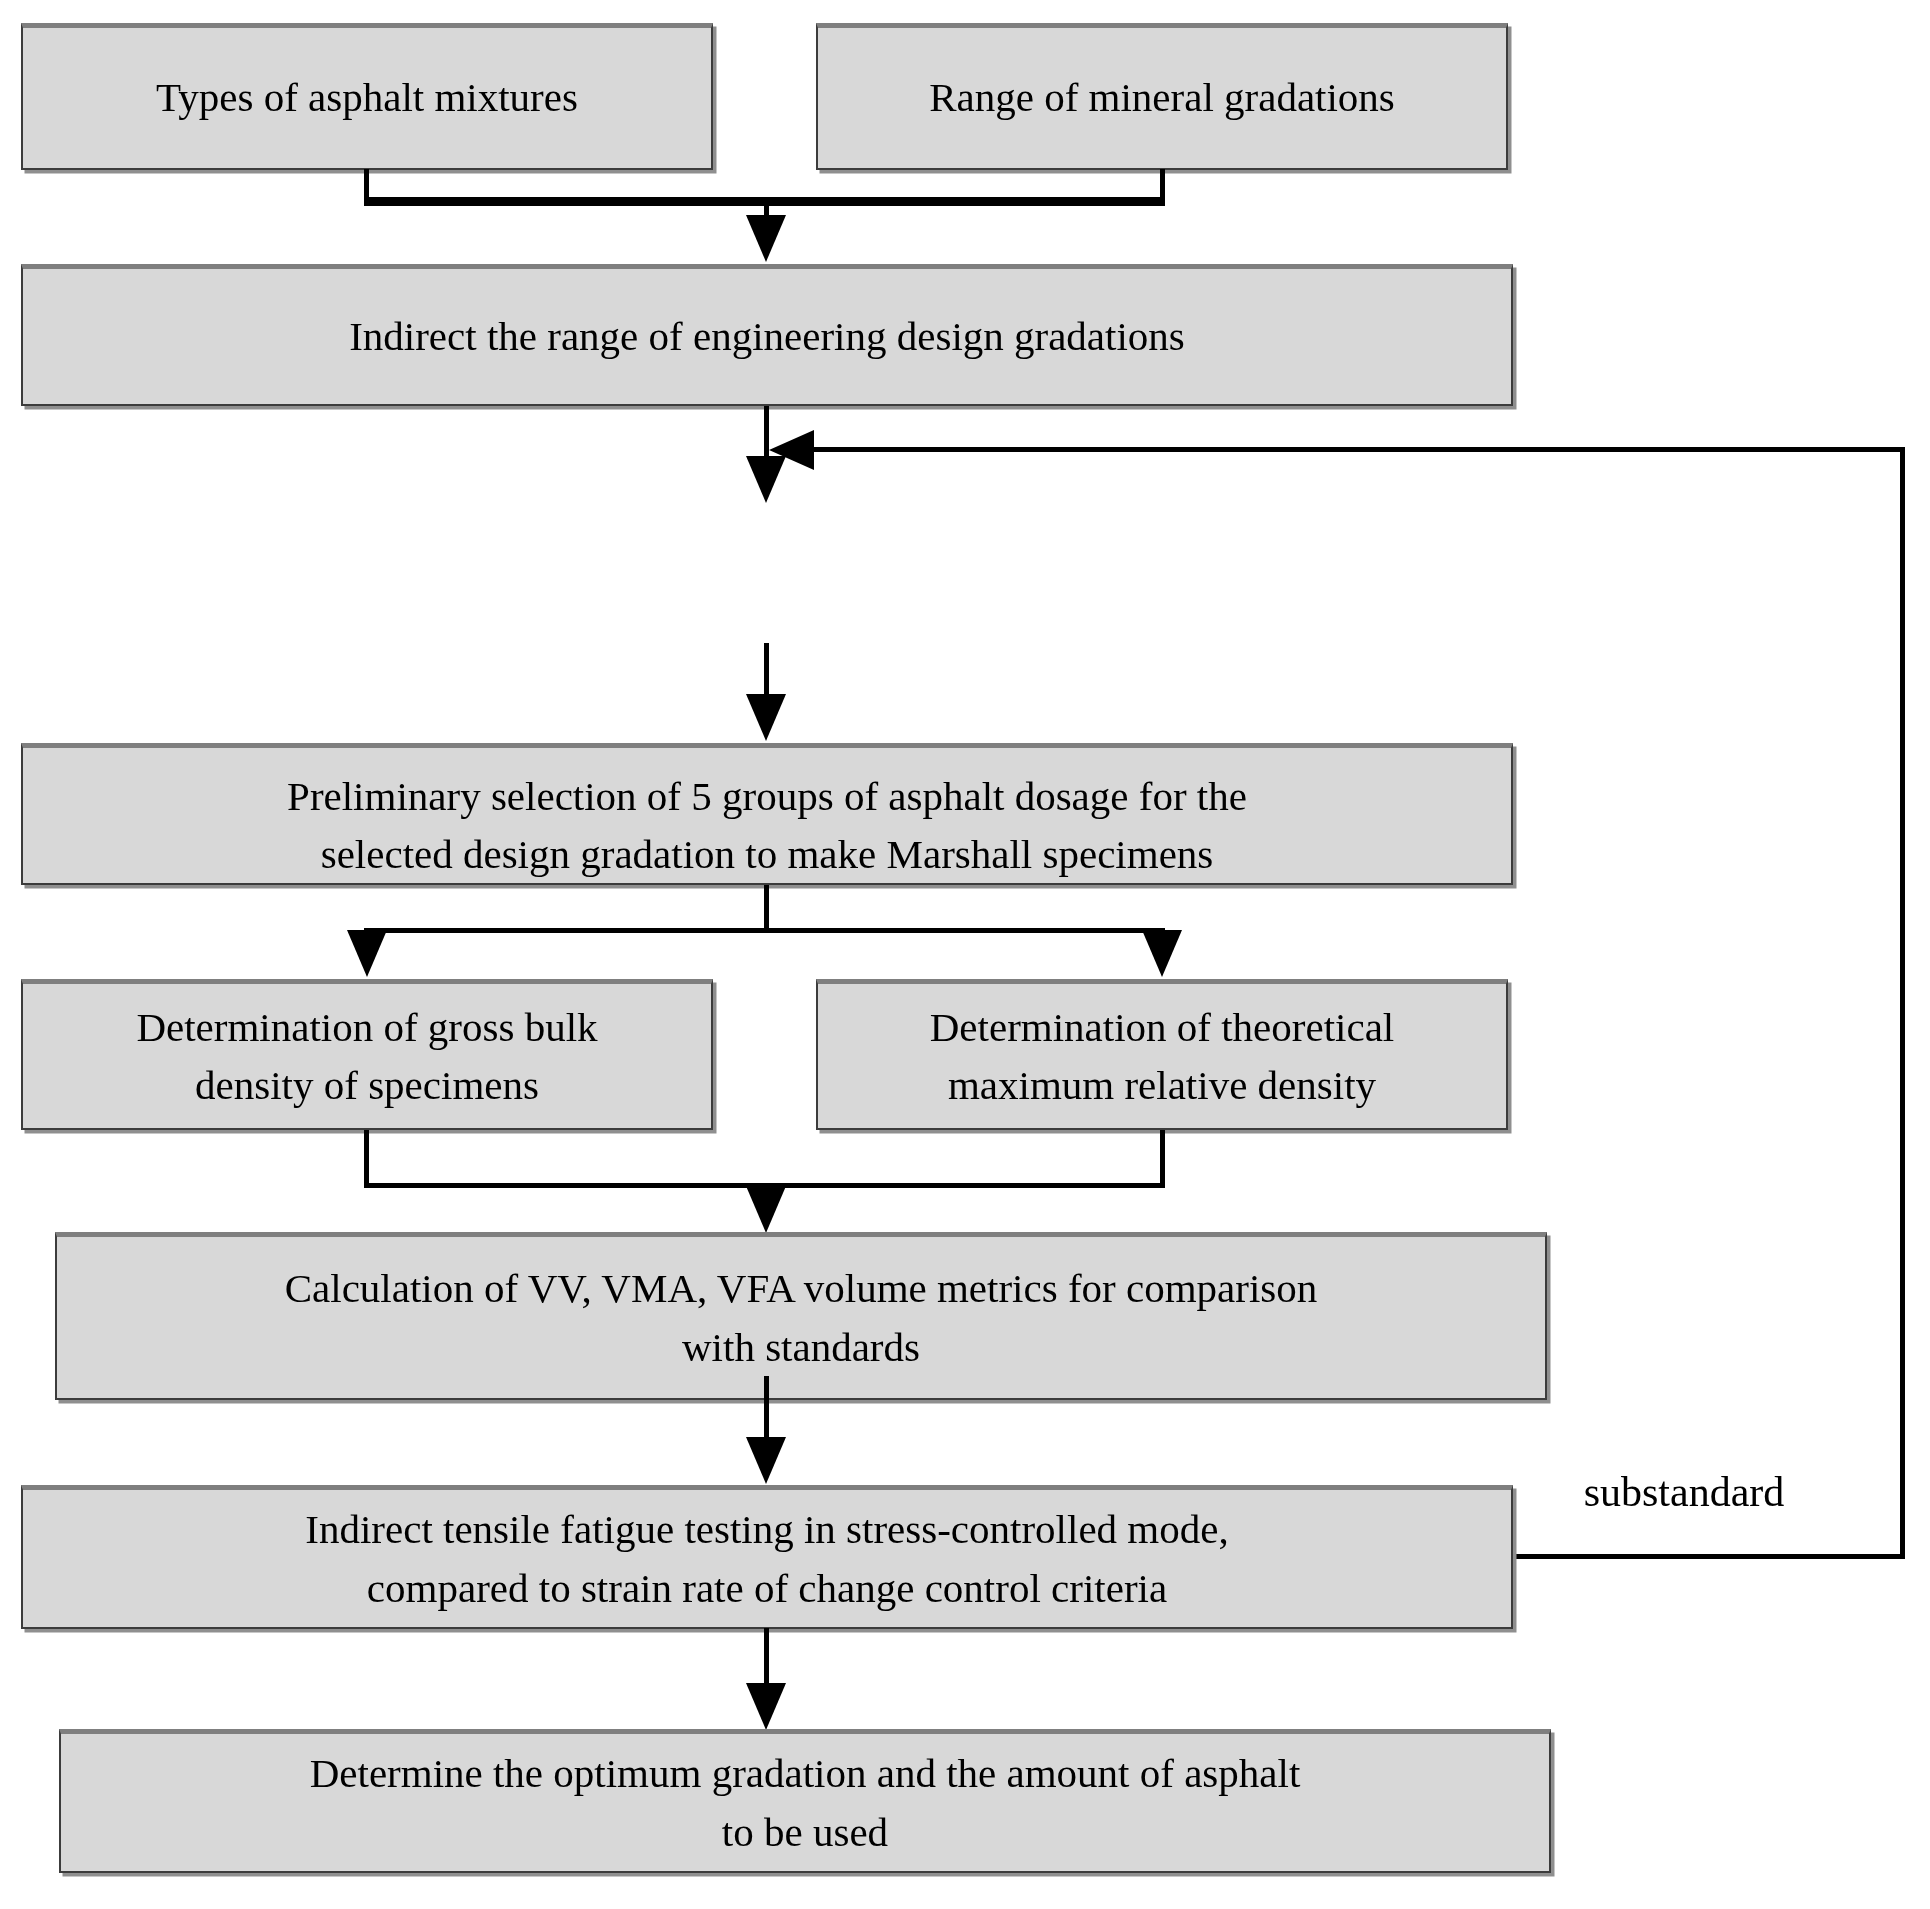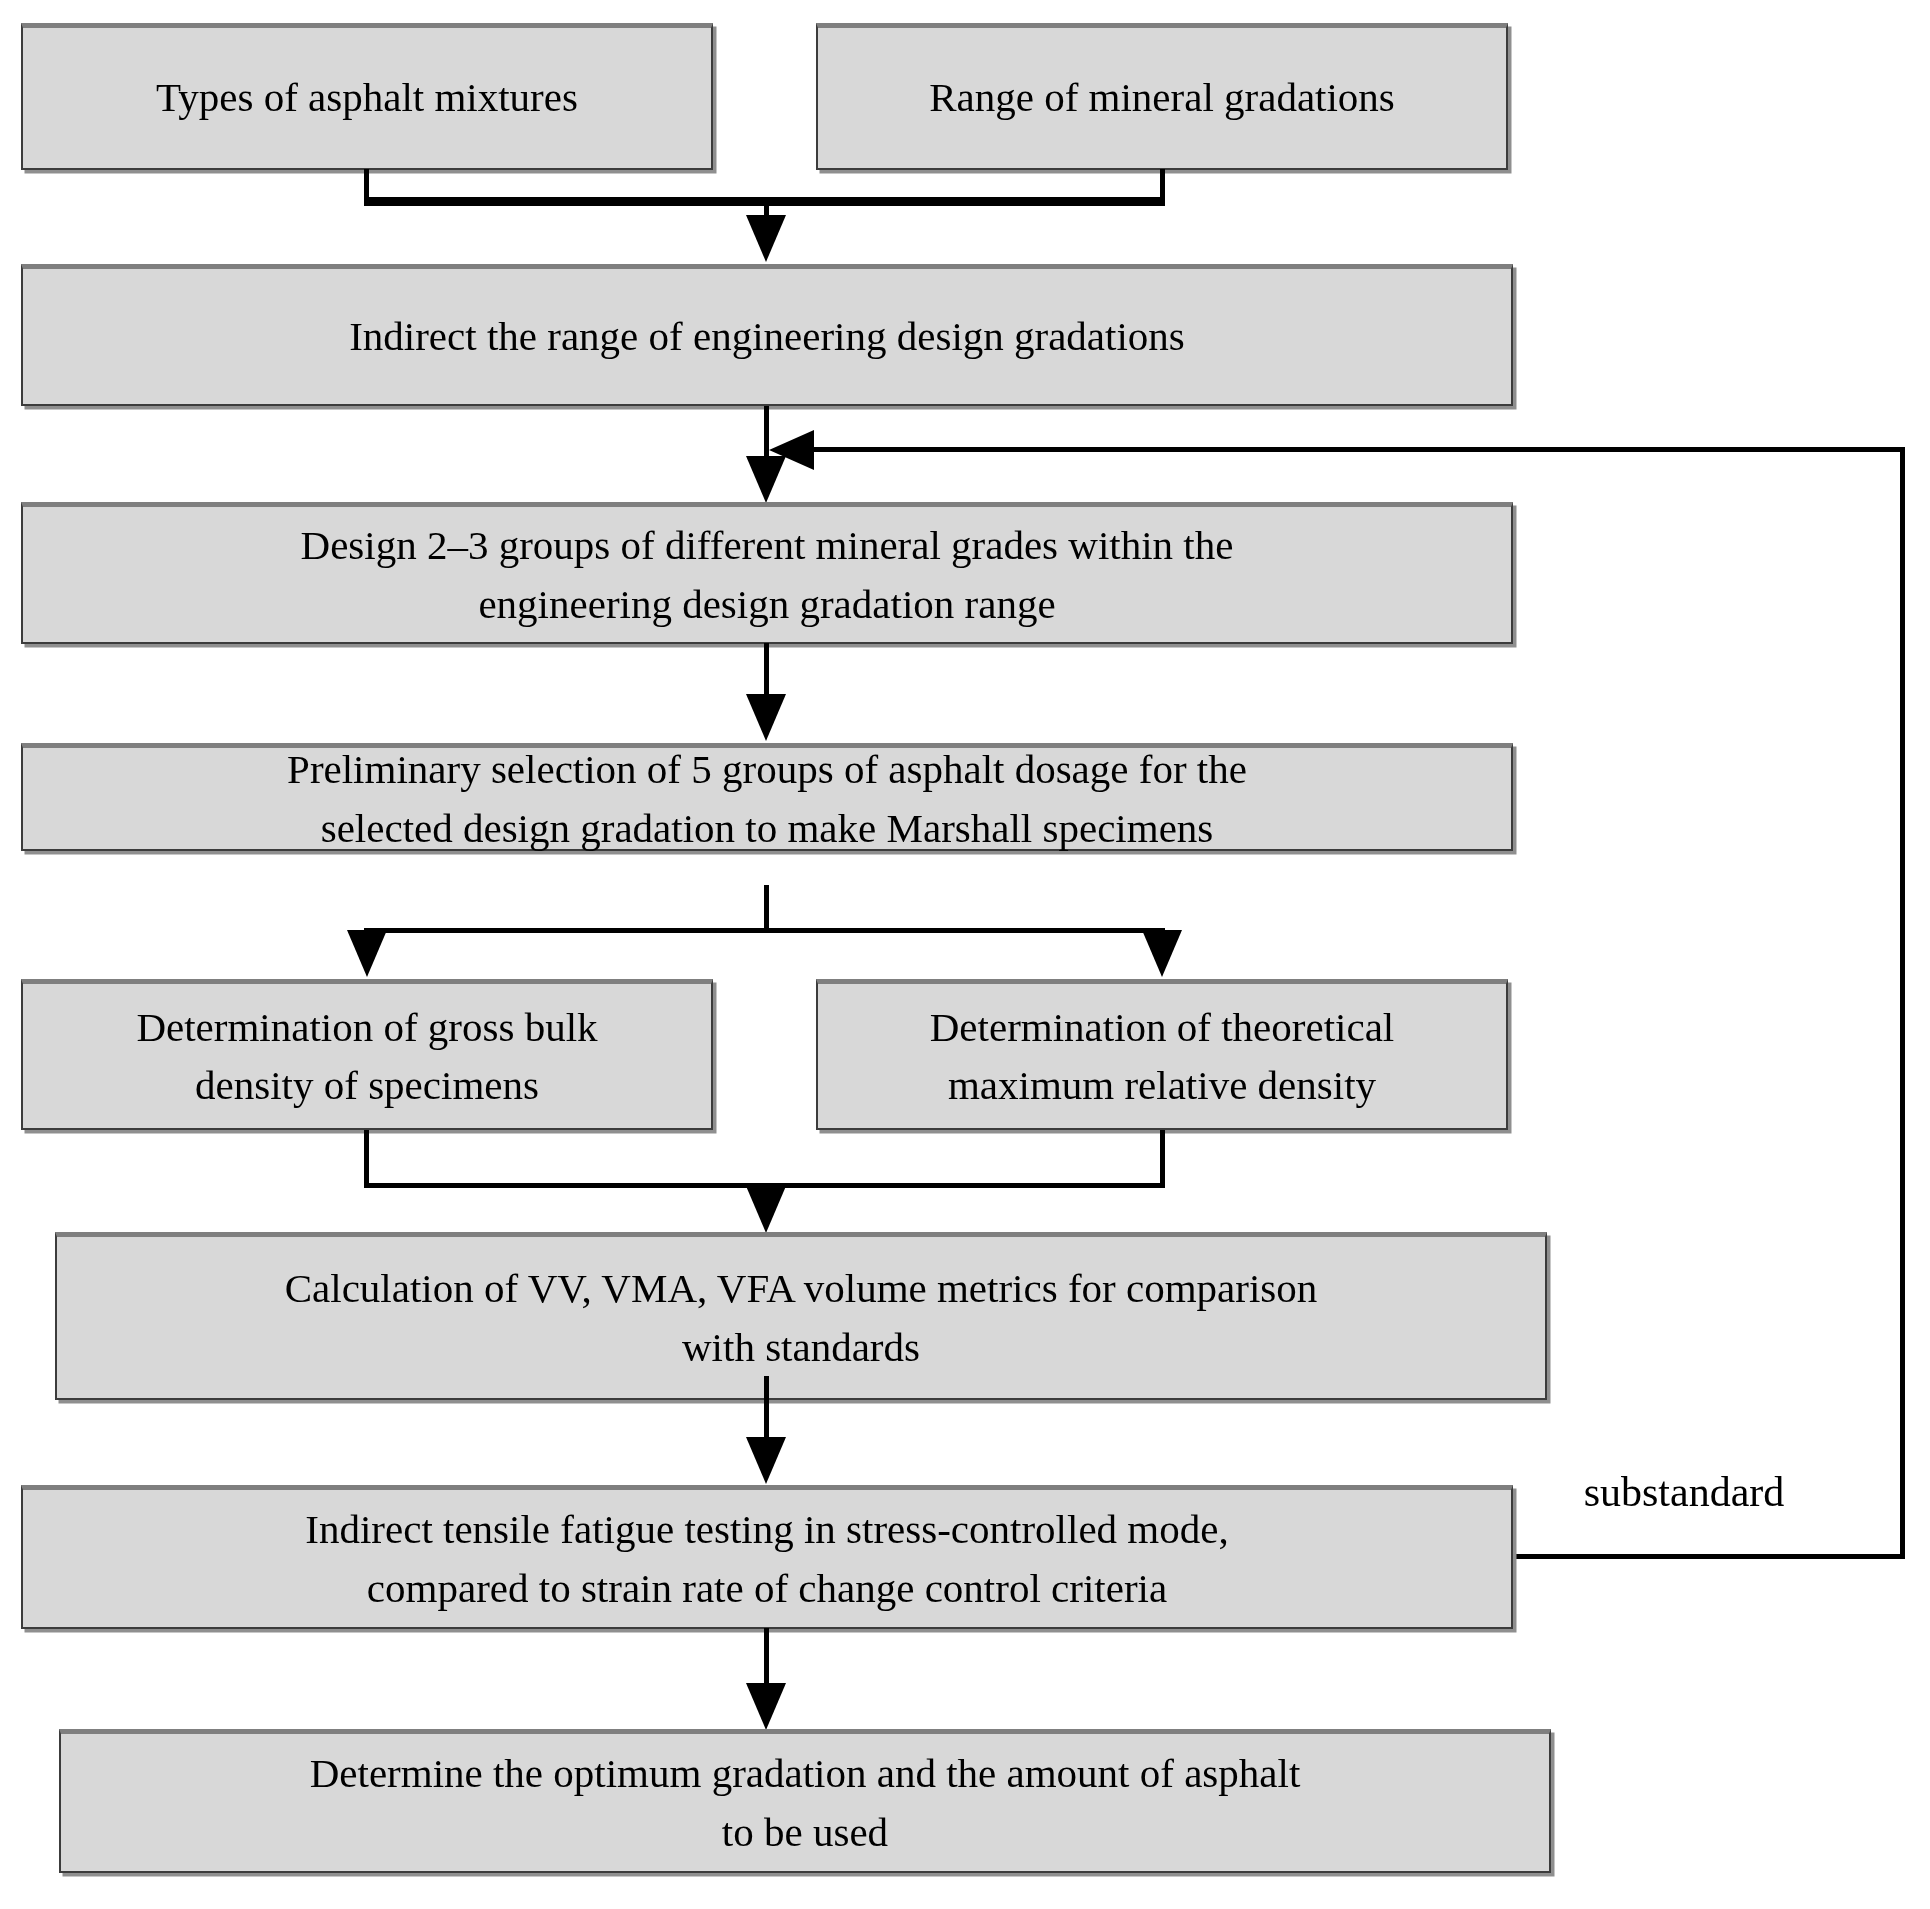--- a/index.html
+++ b/index.html
@@ -75,29 +75,25 @@
     <div class="box-label">Indirect the range of engineering design gradations</div>
   </div>
 
   <div class="ln" style="left:764px;top:406px;width:5.2px;height:52px;"></div>
   <div class="arrow-down" style="left:746px;top:456px;"></div>
   <div class="arrow-left" style="left:769px;top:430px;"></div>
   <div class="ln" style="left:813px;top:447px;width:1092px;height:5.2px;"></div>
   <div class="ln" style="left:1900px;top:447px;width:5.2px;height:1112px;"></div>
   <div class="ln" style="left:1513px;top:1554px;width:392px;height:5.2px;"></div>
 
-  <div class="box" style="left:21px;top:502px;width:1492px;height:142px;">
-    <div class="box-label">Design 2–3 groups of different mineral grades within the
-engineering design gradation range</div>
-  </div>
 
   <div class="ln" style="left:764px;top:643px;width:5.2px;height:52px;"></div>
   <div class="arrow-down" style="left:746px;top:694px;"></div>
 
-  <div class="box" style="left:21px;top:743px;width:1492px;height:108px;">
+  <div class="box" style="left:21px;top:743px;width:1492px;height:142px;align-items:flex-end;">
     <div class="box-label">Preliminary selection of 5 groups of asphalt dosage for the
 selected design gradation to make Marshall specimens</div>
   </div>
 
   <div class="ln" style="left:764px;top:885px;width:5.2px;height:48px;"></div>
   <div class="ln" style="left:364px;top:928px;width:801px;height:5.2px;"></div>
   <div class="arrow-down" style="left:347px;top:930px;"></div>
   <div class="arrow-down" style="left:1142px;top:930px;"></div>
 
   <div class="box" style="left:816px;top:979px;width:692px;height:151px;">

